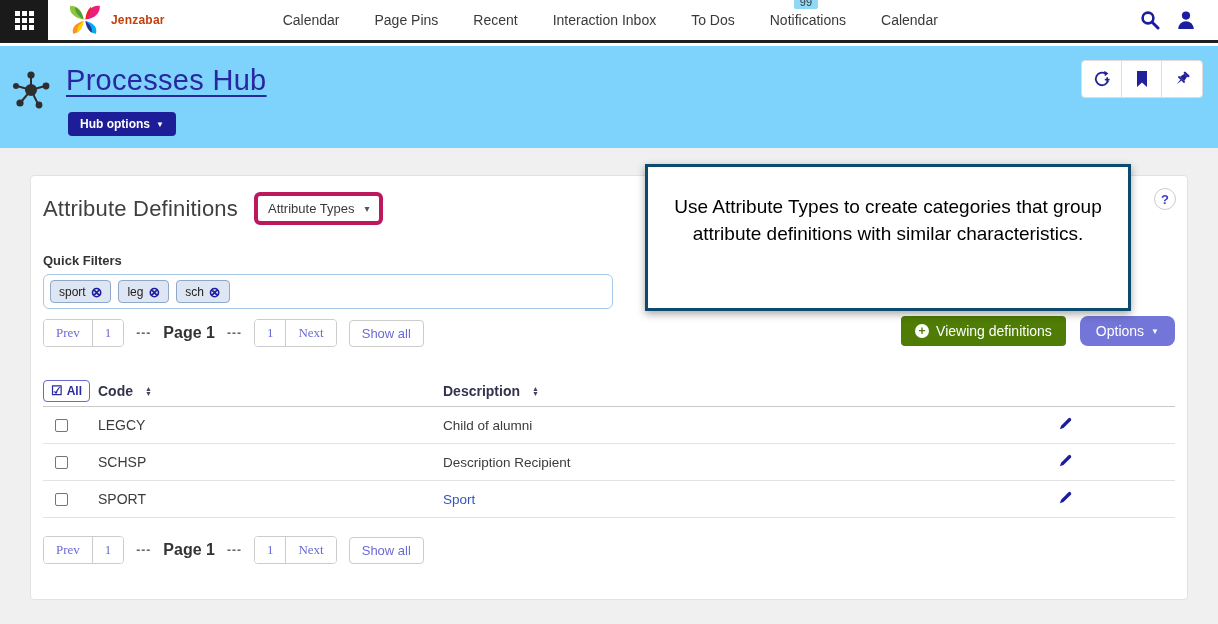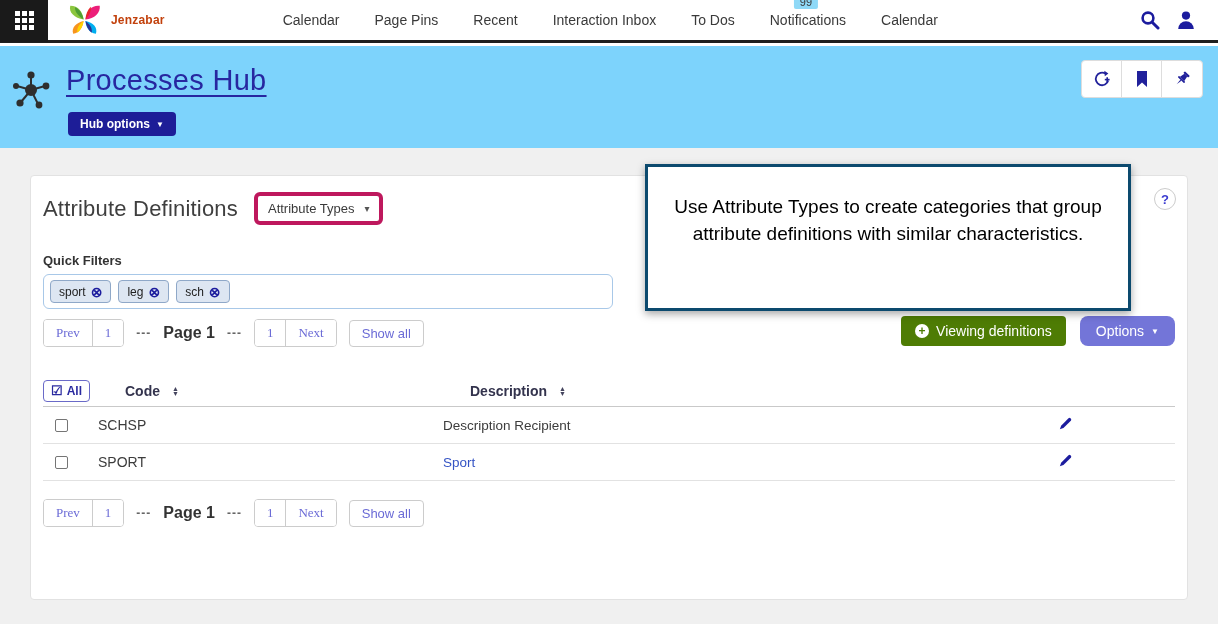--- a/index.html
+++ b/index.html
@@ -85,21 +85,21 @@
   .tbl-row { display:flex; align-items:center; }
   .tbl-head { height:32px; border-bottom:1px solid #c9c9c9; }
   .cell-check { width:55px; display:flex; align-items:center; }
   .cell-code { width:345px; }
   .cell-desc { flex:1; }
   .cell-action { width:220px; text-align:center; }
   .all-btn { border:1px solid #6a6ac8; border-radius:4px; background:#fff; color:#2b2ba0; font-size:12px;
              font-weight:bold; padding:3px 7px; display:flex; align-items:center; gap:4px; cursor:pointer;
              font-family:"Liberation Sans", sans-serif; }
   .all-btn .cb-glyph { font-size:13px; line-height:1; }
-  .col-label { font-size:14px; font-weight:bold; color:#33334d; display:inline-flex; align-items:center; gap:12px; cursor:pointer;margin-left:27px; }
+  .col-label { font-size:14px; font-weight:bold; color:#33334d; display:inline-flex; align-items:center; gap:12px; cursor:pointer; }
   .sort-arrows { display:inline-flex; flex-direction:column; line-height:5px; font-size:7px; color:#44445e; }
   .data-row { height:37px; border-bottom:1px solid #e2e2e2; }
   .row-checkbox { width:13px; height:13px; border:1px solid #757575; border-radius:2px; background:#fff; cursor:pointer; margin-left:12px; }
   .code-text { font-size:14px; color:#3c3c3c; }
   .desc-text { font-size:13.5px; color:#3c3c3c; }
   .desc-text.hl { color:#3453c4; }
   .pencil { cursor:pointer; display:inline-block; }
 
   .pager-bottom { margin-top:18px; position:relative; height:30px; }
 
@@ -296,20 +296,34 @@
           <span>Description</span>
           <span class="sort-arrows">
             <span>▲</span>
               <span>▼</span>
           </span>
         </span>
       </span>
       <span class="cell-action"></span>
     </div>
 
+    <div class="tbl-row data-row">
+      <span class="cell-check">
+          <span class="row-checkbox"></span>
+        </span>
+      <span class="cell-code"><span class="code-text">LEGCY</span></span>
+      <span class="cell-desc"><span class="desc-text">Child of alumni</span></span>
+      <span class="cell-action">
+        <span class="pencil">
+          <svg width="15" height="15" viewBox="0 0 16 16">
+              <path d="M2 14.2 L3.3 10.4 L11.2 2.5 a1.5 1.5 0 0 1 2.1 0 l0.4 0.4 a1.5 1.5 0 0 1 0 2.1 L5.8 12.9 Z" fill="#1c1c9e"></path>
+            </svg>
+        </span>
+      </span>
+    </div>
 
     <div class="tbl-row data-row">
       <span class="cell-check">
           <span class="row-checkbox"></span>
         </span>
       <span class="cell-code"><span class="code-text">SCHSP</span></span>
       <span class="cell-desc"><span class="desc-text">Description Recipient</span></span>
       <span class="cell-action">
         <span class="pencil">
           <svg width="15" height="15" viewBox="0 0 16 16">

